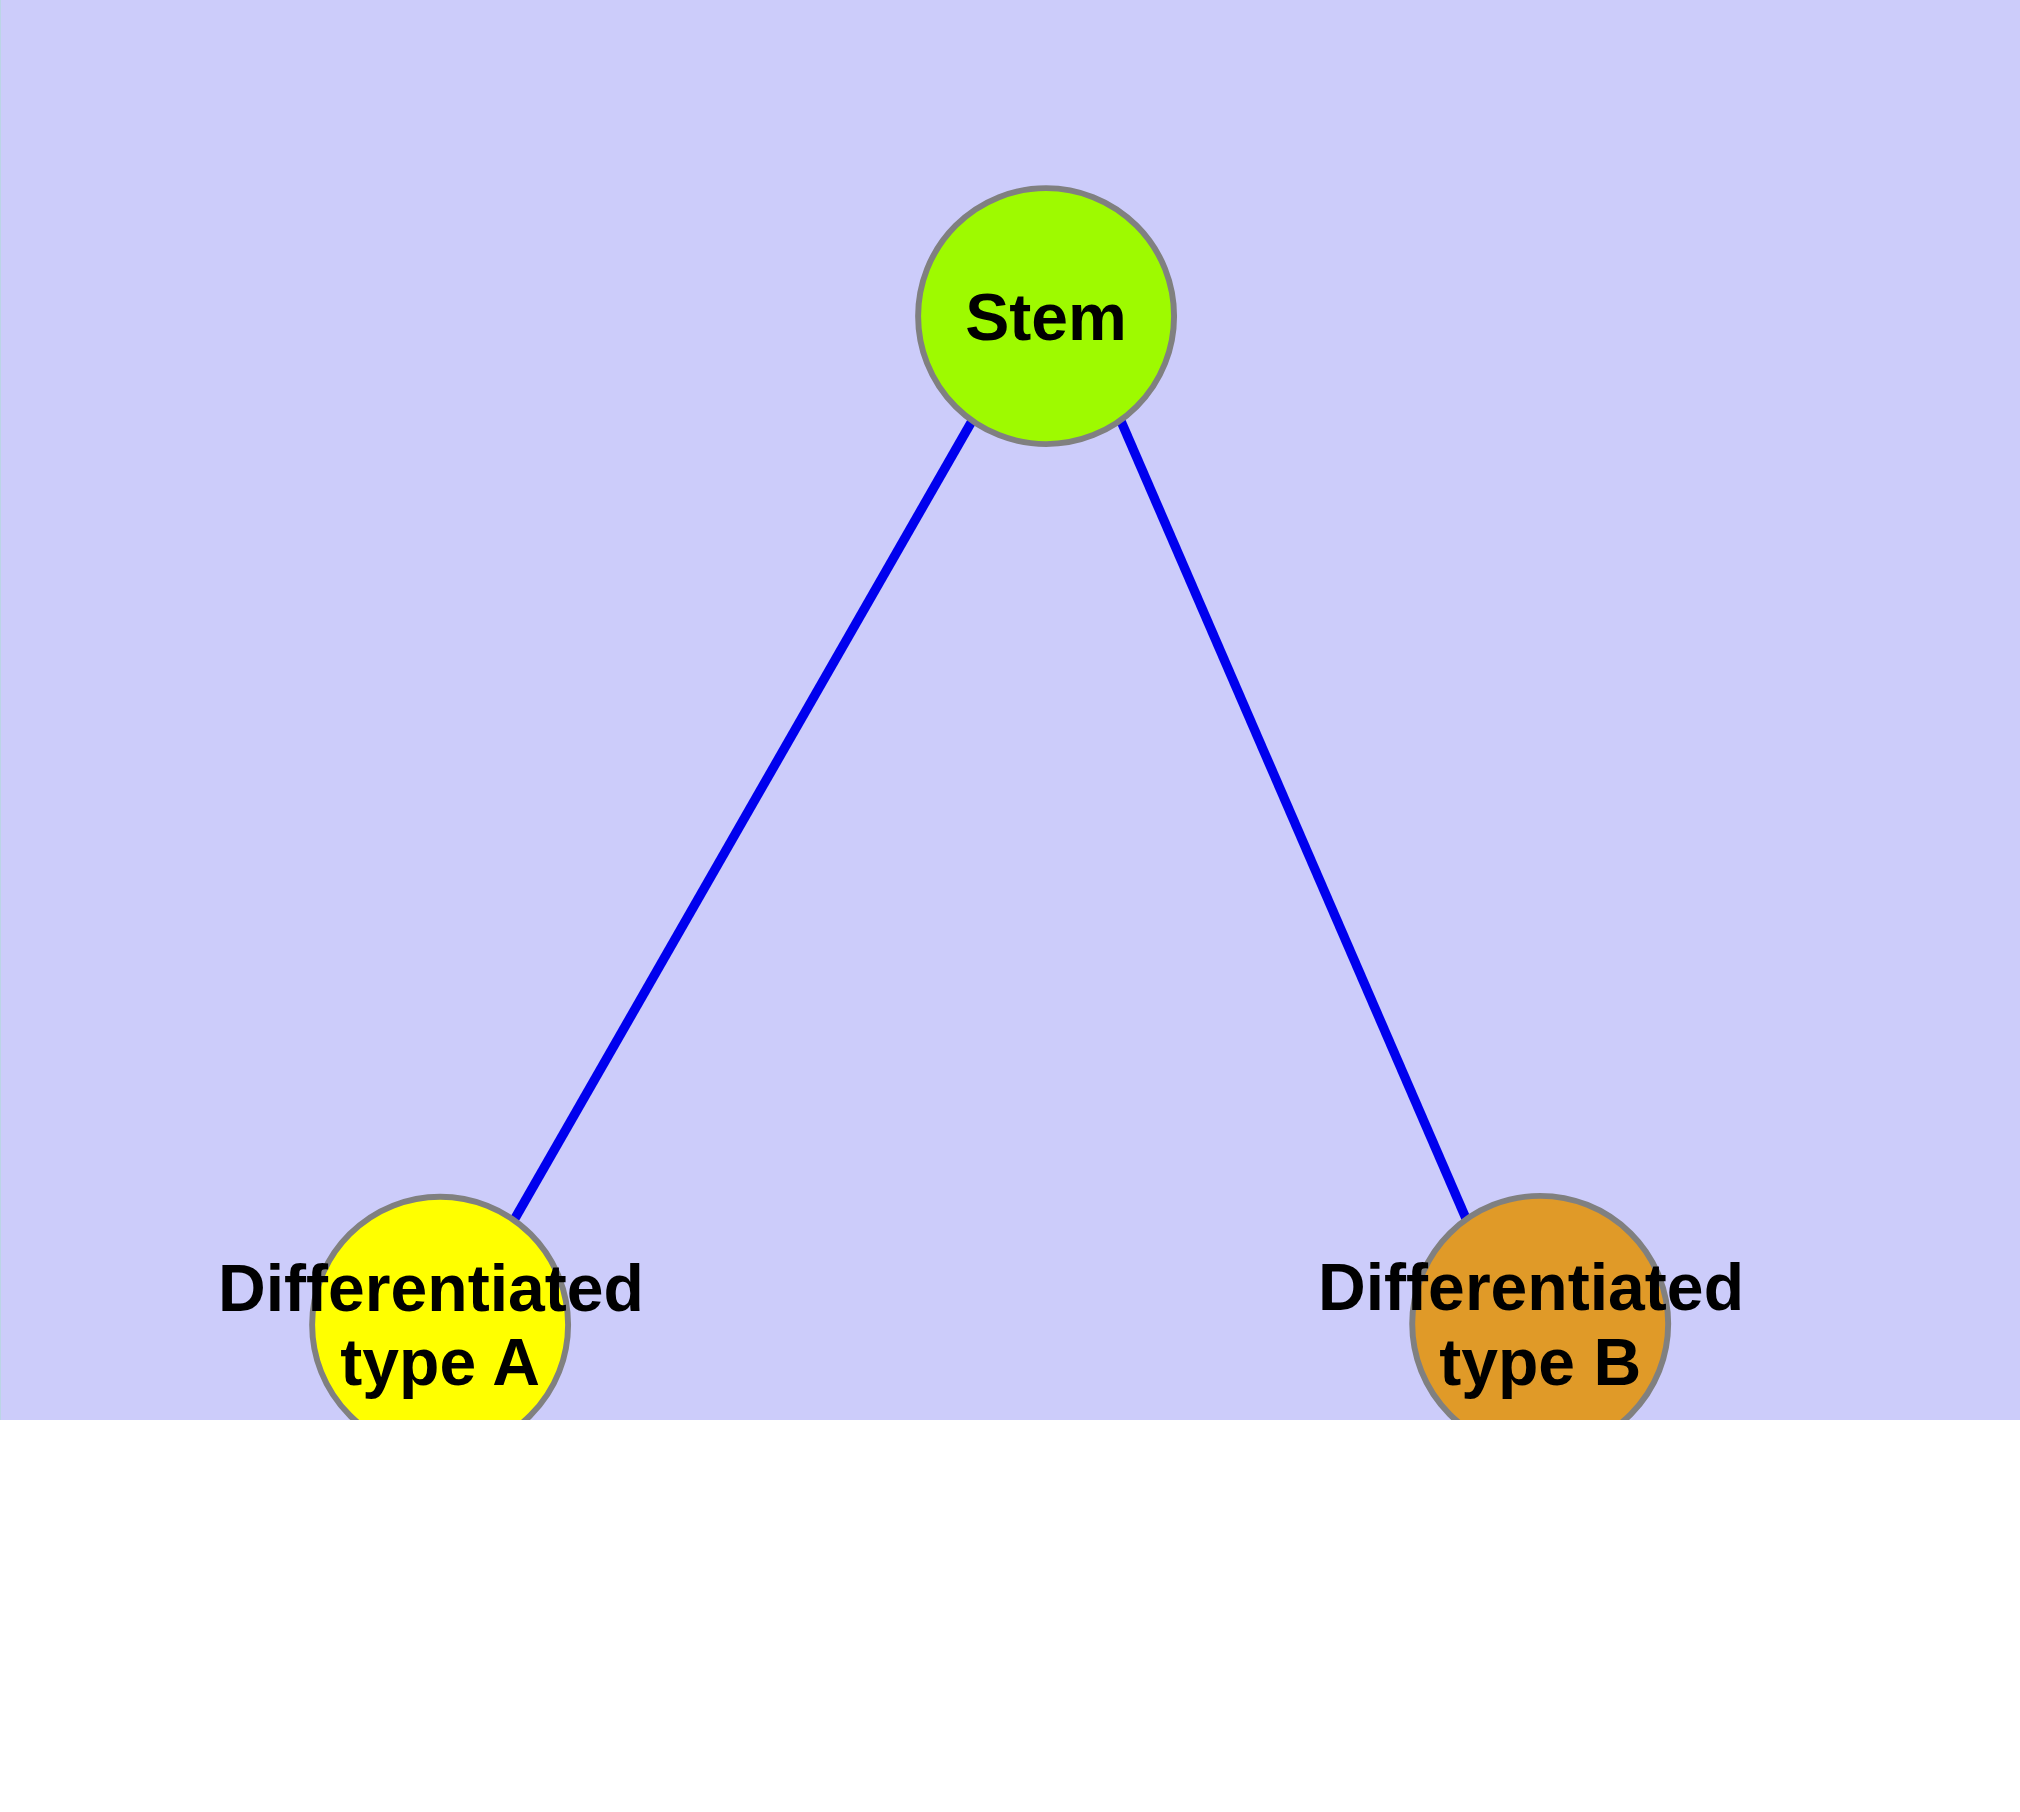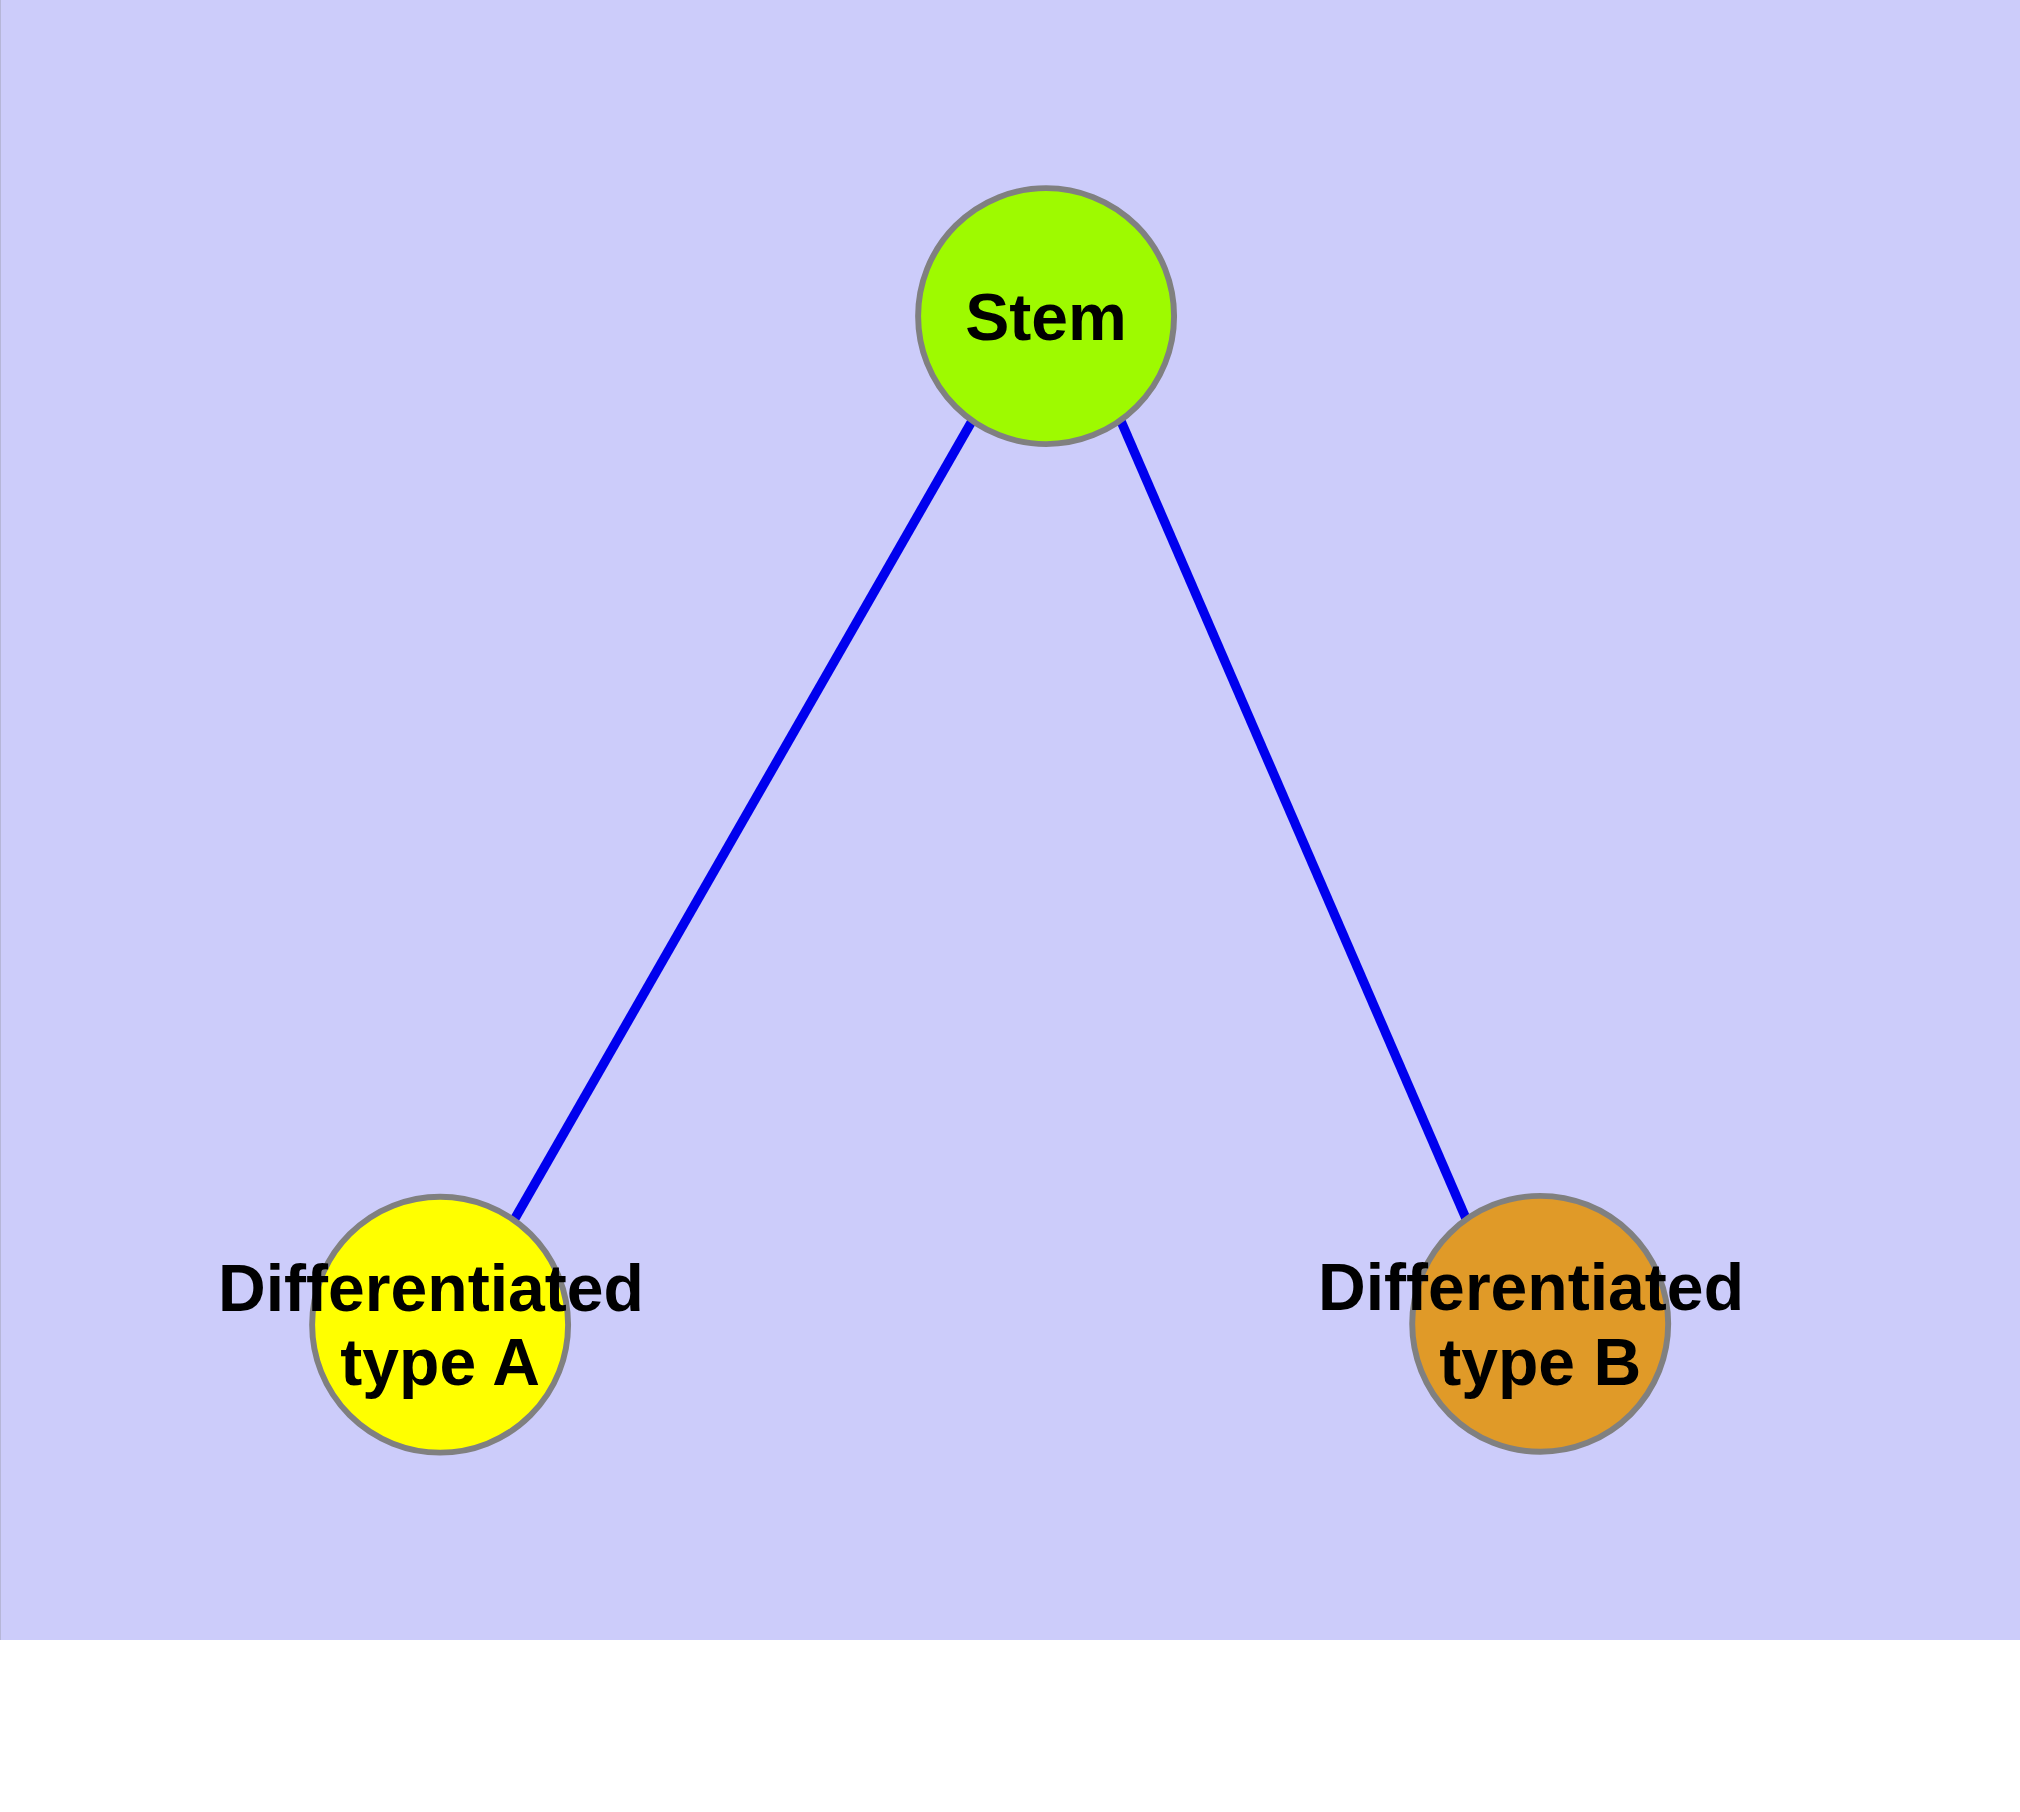--- a/index.html
+++ b/index.html
@@ -27,21 +27,21 @@
     font-weight: bold;
     font-size: 78px;
     fill: #000000;
     text-anchor: middle;
     dominant-baseline: auto;
   }
 </style>
 </head>
 <body>
 
-<div id="canvas" style="width: 2021px; height: 1640px; background: #737373;">
+<div id="canvas" style="width: 2021px; height: 1420px; background: #86efac;">
   <svg id="graph-svg" viewBox="0 0 2384 2138" xmlns="http://www.w3.org/2000/svg" style="width: 2021px; height: 1812px;">
 
     <rect id="bg-rect" x="0" y="0" width="2384" height="2138" fill="#CCCCFA"></rect>
 
     <g id="edges-group">
       <line id="edge-0" x1="1147" y1="496" x2="606" y2="1440" stroke="#0000EE" stroke-width="11" stroke-linecap="butt"></line>
       <line id="edge-1" x1="1322" y1="496" x2="1730" y2="1439" stroke="#0000EE" stroke-width="11" stroke-linecap="butt"></line>
     </g>
 
     <g id="nodes-group">

